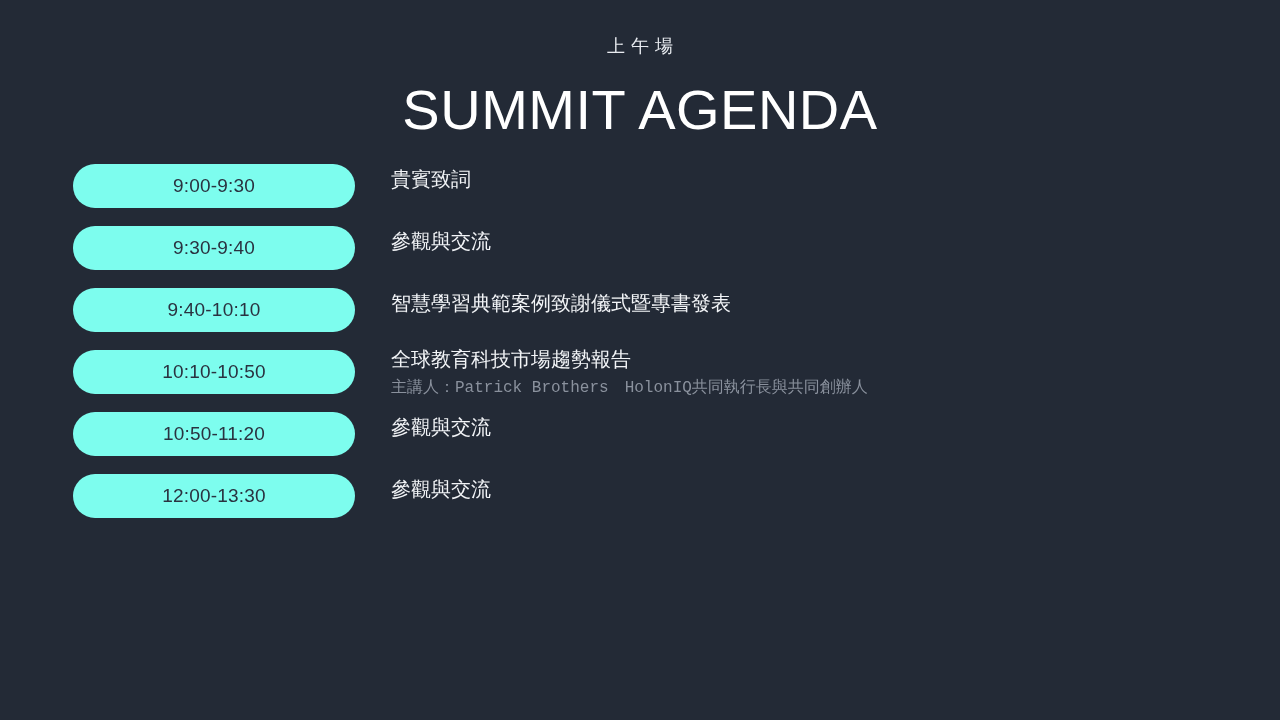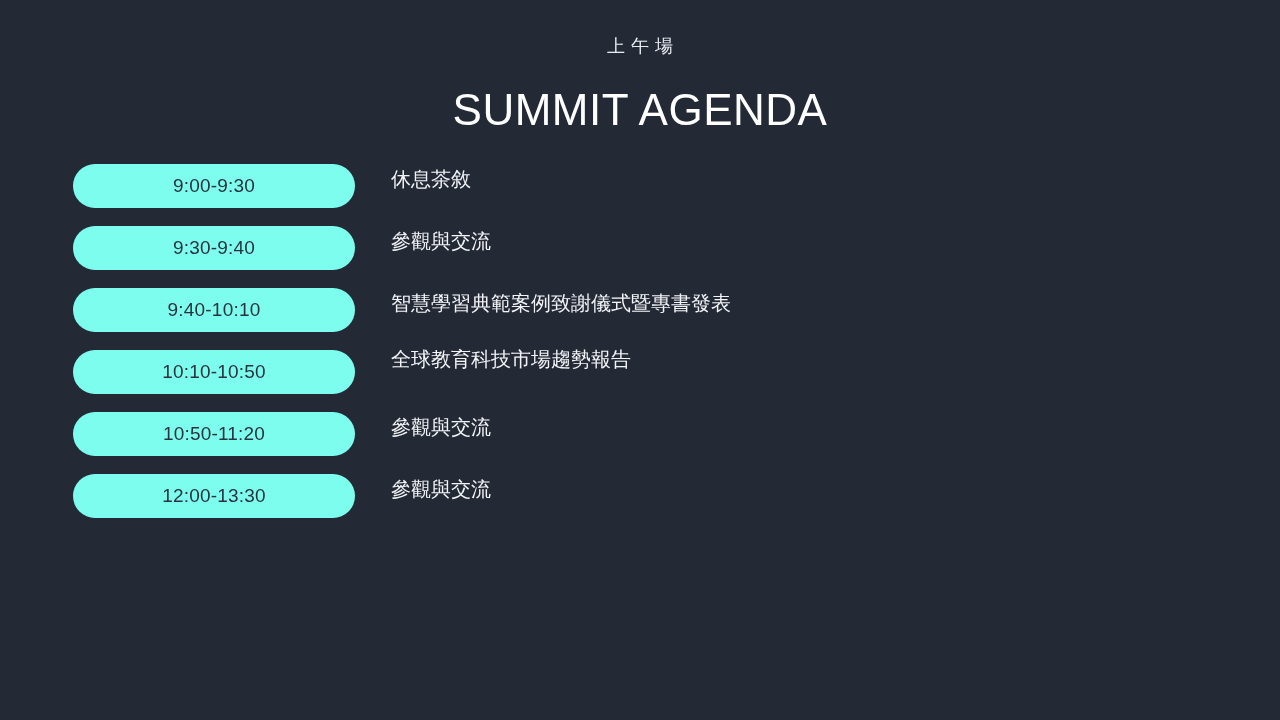--- a/index.html
+++ b/index.html
@@ -36,21 +36,21 @@
     font-weight:400;
     text-indent:6px;
   }
 
   .slide-title {
     position:absolute;
     top:84px;
     left:0;
     width:1280px;
     text-align:center;
-    font-size:44px;
+    font-size:56px;
     line-height:52px;
     font-weight:400;
     letter-spacing:0.5px;
     color:#ffffff;
   }
 
   
   .agenda {
     position:absolute;
     top:164px;
@@ -116,21 +116,21 @@
 
   <div class="session-label">上午場</div>
 
   <div class="slide-title">SUMMIT AGENDA</div>
 
   <div class="agenda">
 
     <div class="agenda-row">
       <div class="time-pill">9:00-9:30</div>
       <div class="row-text">
-        <div class="row-title">休息茶敘</div>
+        <div class="row-title">貴賓致詞</div>
 
       </div>
     </div>
 
     <div class="agenda-row">
       <div class="time-pill">9:30-9:40</div>
       <div class="row-text">
         <div class="row-title">參觀與交流</div>
 
       </div>
@@ -141,20 +141,21 @@
       <div class="row-text">
         <div class="row-title">智慧學習典範案例致謝儀式暨專書發表</div>
 
       </div>
     </div>
 
     <div class="agenda-row has-speaker">
       <div class="time-pill">10:10-10:50</div>
       <div class="row-text">
         <div class="row-title">全球教育科技市場趨勢報告</div>
+        <div class="row-speaker">主講人：Patrick Brothers　HolonIQ共同執行長與共同創辦人</div>
       </div>
     </div>
 
     <div class="agenda-row">
       <div class="time-pill">10:50-11:20</div>
       <div class="row-text">
         <div class="row-title">參觀與交流</div>
 
       </div>
     </div>

